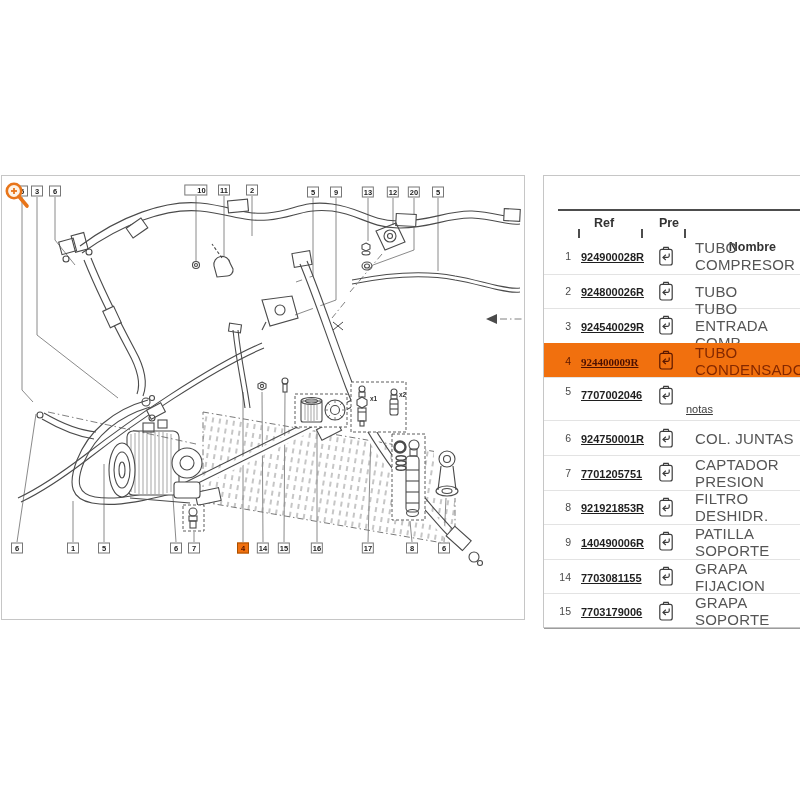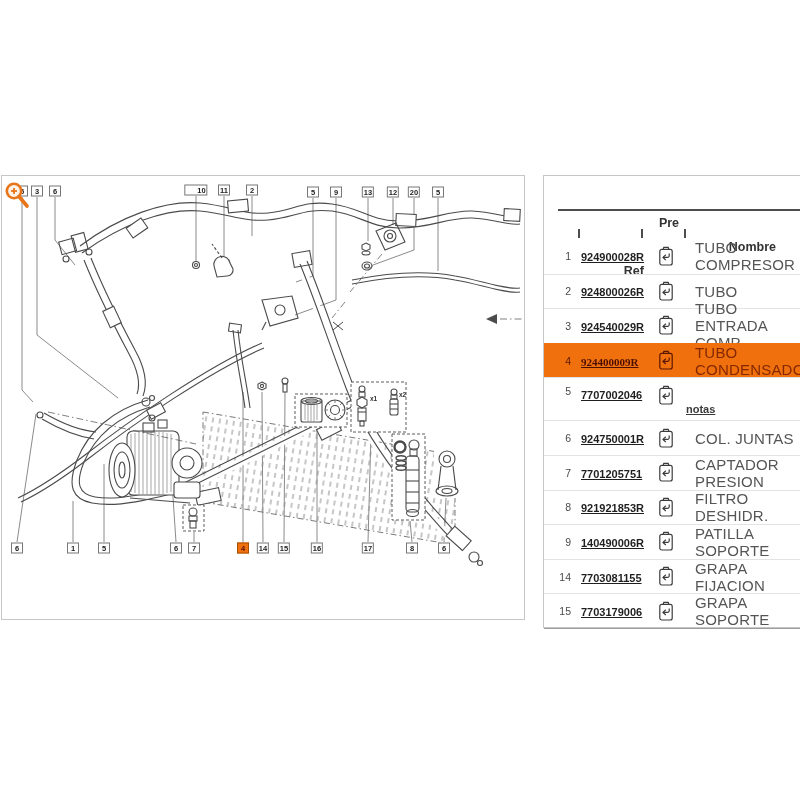--- a/index.html
+++ b/index.html
@@ -18,37 +18,37 @@
   .callout{position:absolute;transform:translate(-50%,-50%);min-width:12px;height:11px;
     line-height:10px;padding:0 1px;box-sizing:border-box;text-align:center;
     font-size:7.5px;font-weight:bold;color:#1b1b1b;background:#fff;border:1px solid #777;}
   .callout.hl{background:#F1700E;border-color:#a85000;color:#551500;}
   #magnifier{position:absolute;left:2px;top:180px;width:30px;height:30px;cursor:pointer;}
 
   
   #thead{position:relative;height:63px;}
   #thead .rule{position:absolute;left:14px;right:0;top:33px;height:2px;background:#4d4d4d;}
   .hlabel{position:absolute;top:40px;font-size:12.5px;font-weight:bold;color:#333;}
-  #h-ref{left:50px;width:50px;text-align:right;margin-top:48px;}
+  #h-ref{left:50px;width:50px;}
   #h-pre{left:105px;width:40px;text-align:center;}
   #h-nombre{left:142px;width:90px;text-align:right;margin-top:24px;}
   .tick{position:absolute;top:53px;width:1.5px;height:9px;background:#4d4d4d;}
   #tick1{left:34px;} #tick2{left:97px;} #tick3{left:140px;}
 
   .trow{position:relative;display:flex;align-items:center;height:34.6px;
     padding-left:9px;box-sizing:border-box;border-top:1px solid #e3e3e3;}
   .trow:first-child{border-top:none;}
   .trow.tall{height:43px;align-items:flex-start;padding-top:7px;}
   .trow.hl{background:#F1700E;border-top-color:#F1700E;}
   .rnum{width:18px;text-align:right;font-size:10.5px;color:#4a4a4a;flex:none;}
   .ref{width:68px;margin-left:10px;flex:none;}
   .ref a{font-size:11px;font-weight:bold;color:#1f1f1f;text-decoration:underline;cursor:pointer;}
   .pre{width:34px;flex:none;display:flex;justify-content:center;color:#3c3c3c;cursor:pointer;}
   .nombre{margin-left:12px;font-size:15px;color:#555;letter-spacing:.2px;}
-  .notas{position:absolute;left:142px;bottom:5px;font-size:11px;font-weight:bold;
+  .notas{position:absolute;left:142px;bottom:5px;font-size:11px;font-weight:normal;
     color:#3a3a3a;text-decoration:underline;cursor:pointer;}
   .trow.hl .rnum{color:#5a1700;}
   .trow.hl .ref a{color:#4d1000;font-family:Liberation Serif, serif;}
   .trow.hl .pre{color:#5a1700;}
   .trow.hl .nombre{color:#842800;}
   #rows{border-bottom:1px solid #9d9d9d;}
 </style>
 </head>
 <body>
 

